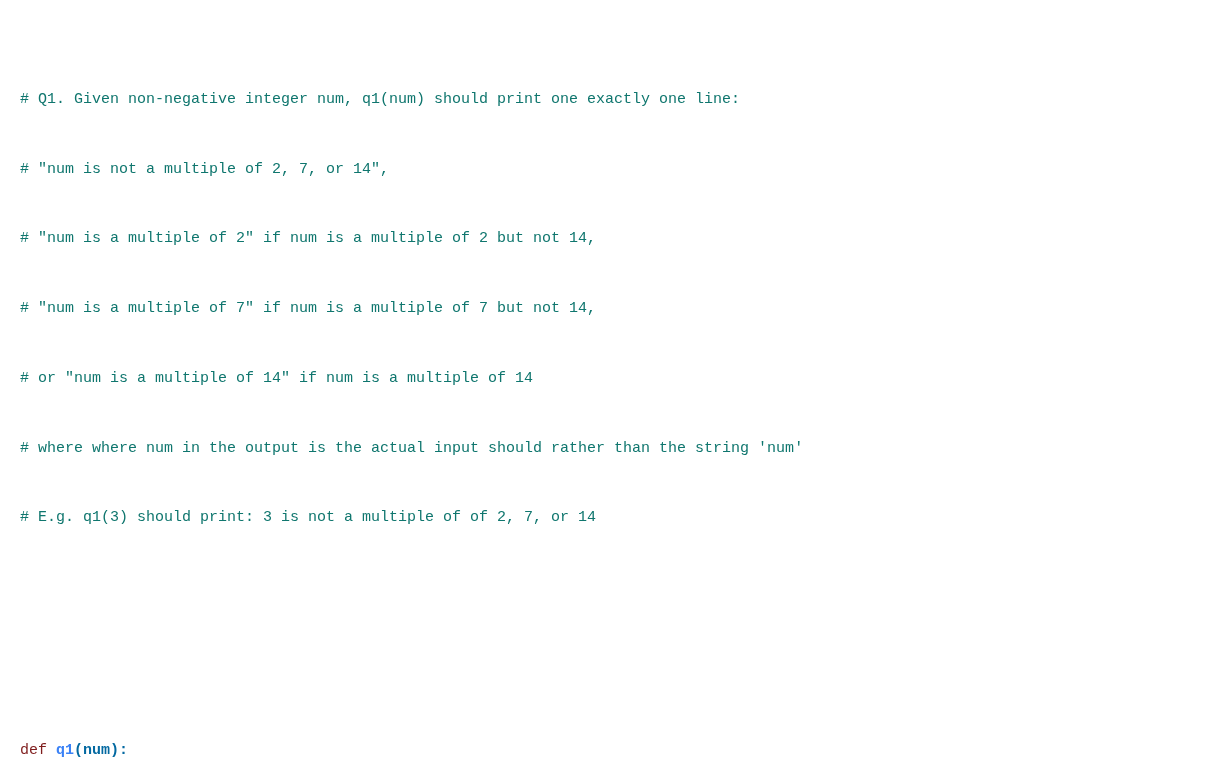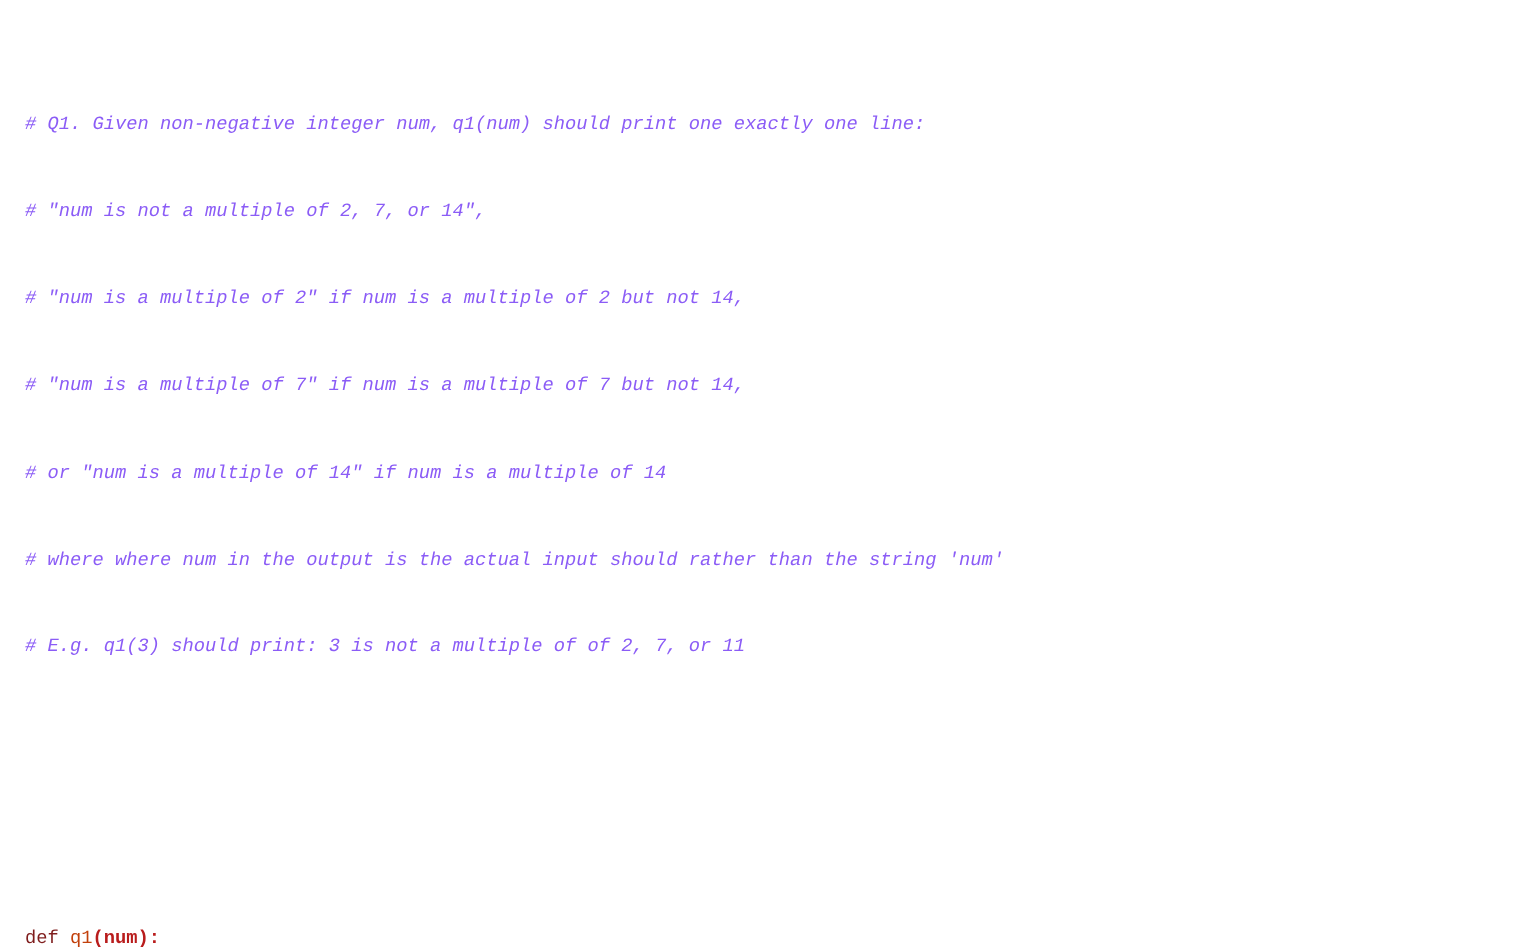--- a/index.html
+++ b/index.html
@@ -17,35 +17,34 @@
       width: 1230px;
       min-height: 758px;
       overflow-x: auto;
     }
 
     .code-block {
       white-space: pre;
     }
 
     .comment {
-      color: #8b5cf6;
-      font-style: italic;
+      color: #0f766e;
     }
 
     .keyword-def {
       color: #7f1d1d;
     }
 
     .func-name {
-      color: #c2410c;
-      font-weight: normal;
+      color: #3b82f6;
+      font-weight: bold;
     }
 
     .params {
-      color: #b91c1c;
+      color: #0369a1;
       font-weight: bold;
     }
 
     .blank-line {
       display: block;
       height: 1.55em;
     }
 
     .line {
       display: block;
@@ -55,21 +54,21 @@
 <body>
 
 <div class="code-block">
   
   <span class="line comment"># Q1. Given non-negative integer num, q1(num) should print one exactly one line:</span>
   <span class="line comment"># "num is not a multiple of 2, 7, or 14",</span>
   <span class="line comment"># "num is a multiple of 2" if num is a multiple of 2 but not 14,</span>
   <span class="line comment"># "num is a multiple of 7" if num is a multiple of 7 but not 14,</span>
   <span class="line comment"># or "num is a multiple of 14" if num is a multiple of 14</span>
   <span class="line comment"># where where num in the output is the actual input should rather than the string 'num'</span>
-  <span class="line comment"># E.g. q1(3) should print: 3 is not a multiple of of 2, 7, or 11</span>
+  <span class="line comment"># E.g. q1(3) should print: 3 is not a multiple of of 2, 7, or 14</span>
 
   
   <span class="blank-line"></span>
 
   
   <span class="line"><span class="keyword-def">def</span> <span class="func-name">q1</span><span class="params">(num):</span></span>
   
   
 
   

